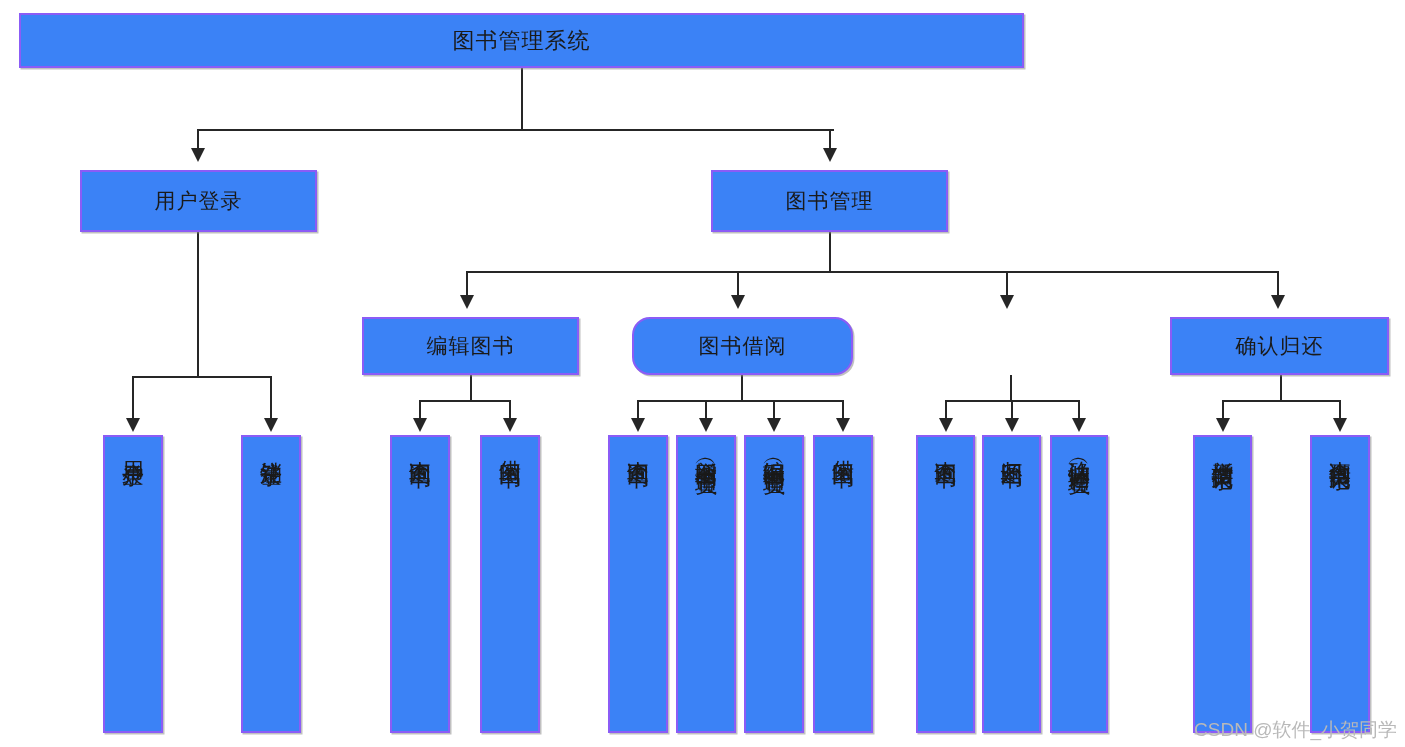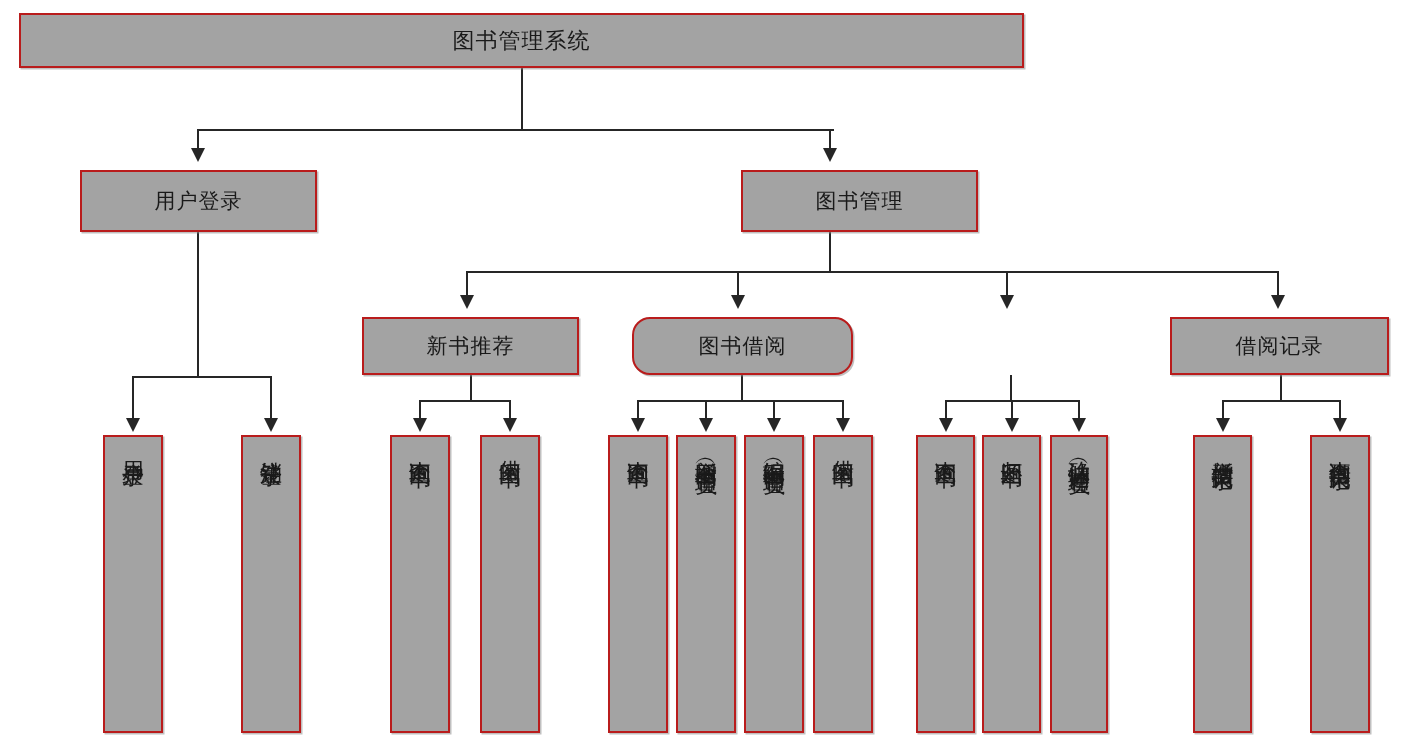--- a/index.html
+++ b/index.html
@@ -11,22 +11,22 @@
     position:relative;
     width:1405px;
     height:747px;
     background:#ffffff;
     overflow:hidden;
   }
   
   .node{
     position:absolute;
     box-sizing:border-box;
-    background:#a3a3a3;
-    border:2px solid #b91c1c;
+    background:#3b82f6;
+    border:2px solid #8b5cf6;
     box-shadow:1.5px 1.5px 0 0 rgba(140,140,140,.55);
     display:flex;
     align-items:center;
     justify-content:center;
     color:#1a1a1a;
   }
   .node .lbl{
     display:block;
     white-space:pre;
     line-height:1.08;
@@ -142,32 +142,32 @@
     <div class="arw" style="left:1333px;top:418px;"></div>
   </div>
 
   <div class="node root horiz" style="left:19px;top:13px;width:1005px;height:55px;">
     <span class="lbl">图书管理系统</span>
   </div>
 
   <div class="node horiz" style="left:80px;top:170px;width:237px;height:62px;">
     <span class="lbl">用户登录</span>
   </div>
-  <div class="node horiz" style="left:711px;top:170px;width:237px;height:62px;margin-left:30px;">
+  <div class="node horiz" style="left:711px;top:170px;width:237px;height:62px;">
     <span class="lbl">图书管理</span>
   </div>
 
   <div class="node horiz" style="left:362px;top:317px;width:217px;height:58px;">
-    <span class="lbl">新书推荐</span>
+    <span class="lbl">编辑图书</span>
   </div>
   <div class="node horiz" style="left:632px;top:317px;width:221px;height:58px;border-radius:18px;">
     <span class="lbl">图书借阅</span>
   </div>
   <div class="node horiz" style="left:1170px;top:317px;width:219px;height:58px;">
-    <span class="lbl">借阅记录</span>
+    <span class="lbl">确认归还</span>
   </div>
 
   <div class="node vert" style="left:103px;top:435px;width:60px;height:298px;">
     <span class="lbl">用户登录</span>
   </div>
   <div class="node vert" style="left:241px;top:435px;width:60px;height:298px;">
     <span class="lbl">注销登录</span>
   </div>
   <div class="node vert" style="left:390px;top:435px;width:60px;height:298px;">
     <span class="lbl">查询图书</span>
@@ -196,14 +196,15 @@
   <div class="node vert" style="left:1050px;top:435px;width:58px;height:298px;">
     <span class="lbl">确认归还（管理员）</span>
   </div>
   <div class="node vert" style="left:1193px;top:435px;width:59px;height:298px;">
     <span class="lbl">新增借阅记录</span>
   </div>
   <div class="node vert" style="left:1310px;top:435px;width:60px;height:298px;">
     <span class="lbl">查询借阅记录</span>
   </div>
 
+  <div id="watermark">CSDN @软件_小贺同学</div>
 
 </div>
 
 </body></html>

